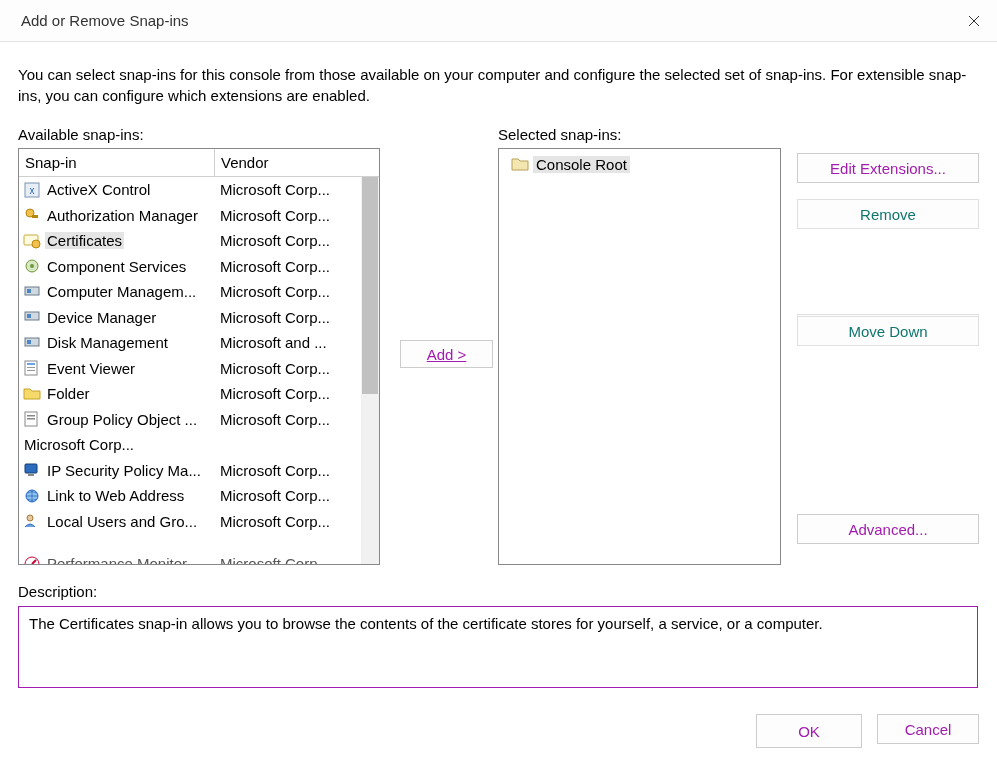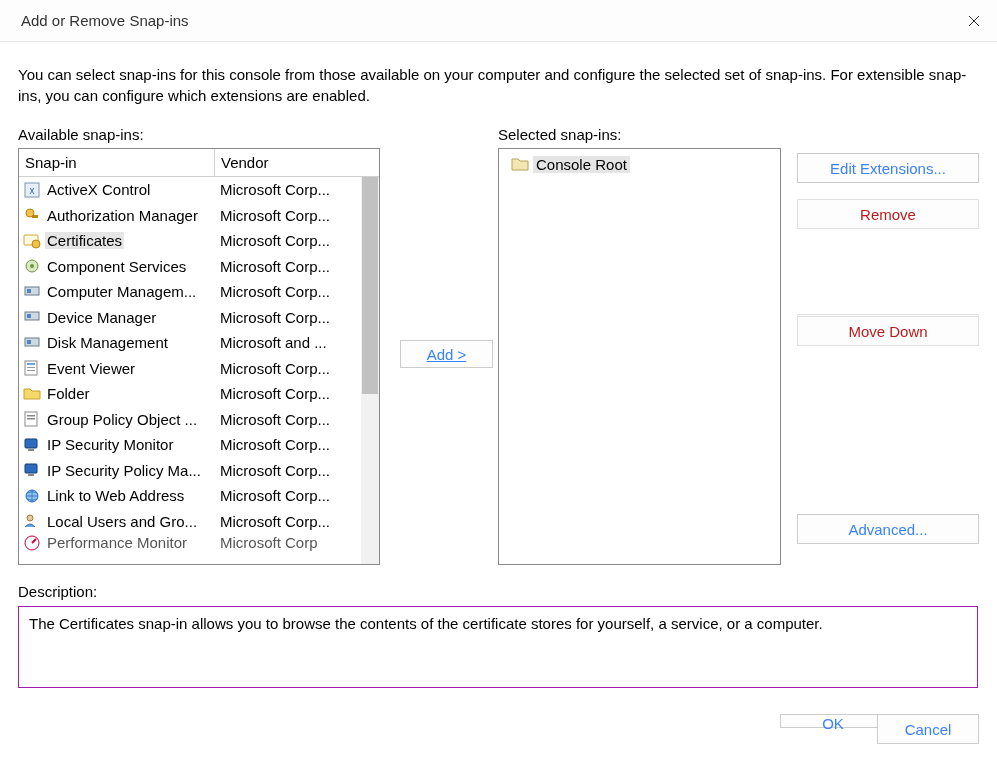--- a/index.html
+++ b/index.html
@@ -119,21 +119,21 @@
     align-items: center;
     justify-content: center;
   }
   .name-text {
     white-space: nowrap;
     overflow: hidden;
     text-overflow: ellipsis;
     padding: 0 2px;
   }
   .avail-row.lastcut .cell-name, .avail-row.lastcut .cell-vendor { color: #555; }
-  .avail-row.lastcut { height: 17px; overflow: hidden; }
+  .avail-row.lastcut { height: 17px; overflow: hidden; margin-top: 21px; }
 
   
   .add-btn {
     position: absolute;
     left: 400px; top: 340px;
     width: 93px; height: 28px; text-decoration: underline;
   }
 
   
   .selected {
@@ -169,34 +169,34 @@
   .desc-box {
     position: absolute;
     left: 18px; top: 606px;
     width: 960px; height: 82px;
     border: 1px solid #a21caf;
     background: #fff;
     padding: 8px 10px;
   }
 
   
-  .ok-btn     { position: absolute; left: 780px; top: 714px; width: 106px; height: 14px; }
+  .ok-btn     { position: absolute; left: 756px; top: 714px; width: 106px; height: 34px; }
   .cancel-btn { position: absolute; left: 877px; top: 714px; width: 102px; height: 30px; }
 
   button {
     font-family: inherit;
     font-size: 15px;
     background: #fdfdfd;
     border: 1px solid #ccc;
-    color: #3b82f6;
+    color: #a21caf;
     cursor: pointer;
     padding: 0;
   }
   button:disabled {
-    color: #b91c1c;
+    color: #0f766e;
     background: #fdfdfd;
     border-color: #e0e0e0;
     cursor: default;
   }
 
 </style>
 </head>
 <body>
 
 <div class="titlebar">
@@ -336,29 +336,20 @@
                 <rect x="2" y="2" width="12" height="14" fill="#fff" stroke="#888"></rect>
                 <rect x="4" y="5" width="8" height="1.5" fill="#888"></rect>
                 <rect x="4" y="8" width="8" height="1.5" fill="#888"></rect>
               </svg>
             </span>
             <span class="name-text">Group Policy Object ...</span>
           </div>
           <div class="cell-vendor">Microsoft Corp...</div>
         </div>
         <div class="avail-row">
-          <div class="cell-name">
-            <span class="snap-icon">
-              <svg width="18" height="18" viewBox="0 0 18 18">
-                <rect x="2" y="3" width="12" height="9" rx="1" fill="#2c6cbf" stroke="#123d73"></rect>
-                <rect x="5" y="13" width="6" height="2" fill="#888"></rect>
-              </svg>
-            </span>
-            <span class="name-text">IP Security Monitor</span>
-          </div>
           <div class="cell-vendor">Microsoft Corp...</div>
         </div>
         <div class="avail-row">
           <div class="cell-name">
             <span class="snap-icon">
               <svg width="18" height="18" viewBox="0 0 18 18">
                 <rect x="2" y="3" width="12" height="9" rx="1" fill="#2c6cbf" stroke="#123d73"></rect>
                 <rect x="5" y="13" width="6" height="2" fill="#888"></rect>
               </svg>
             </span>

